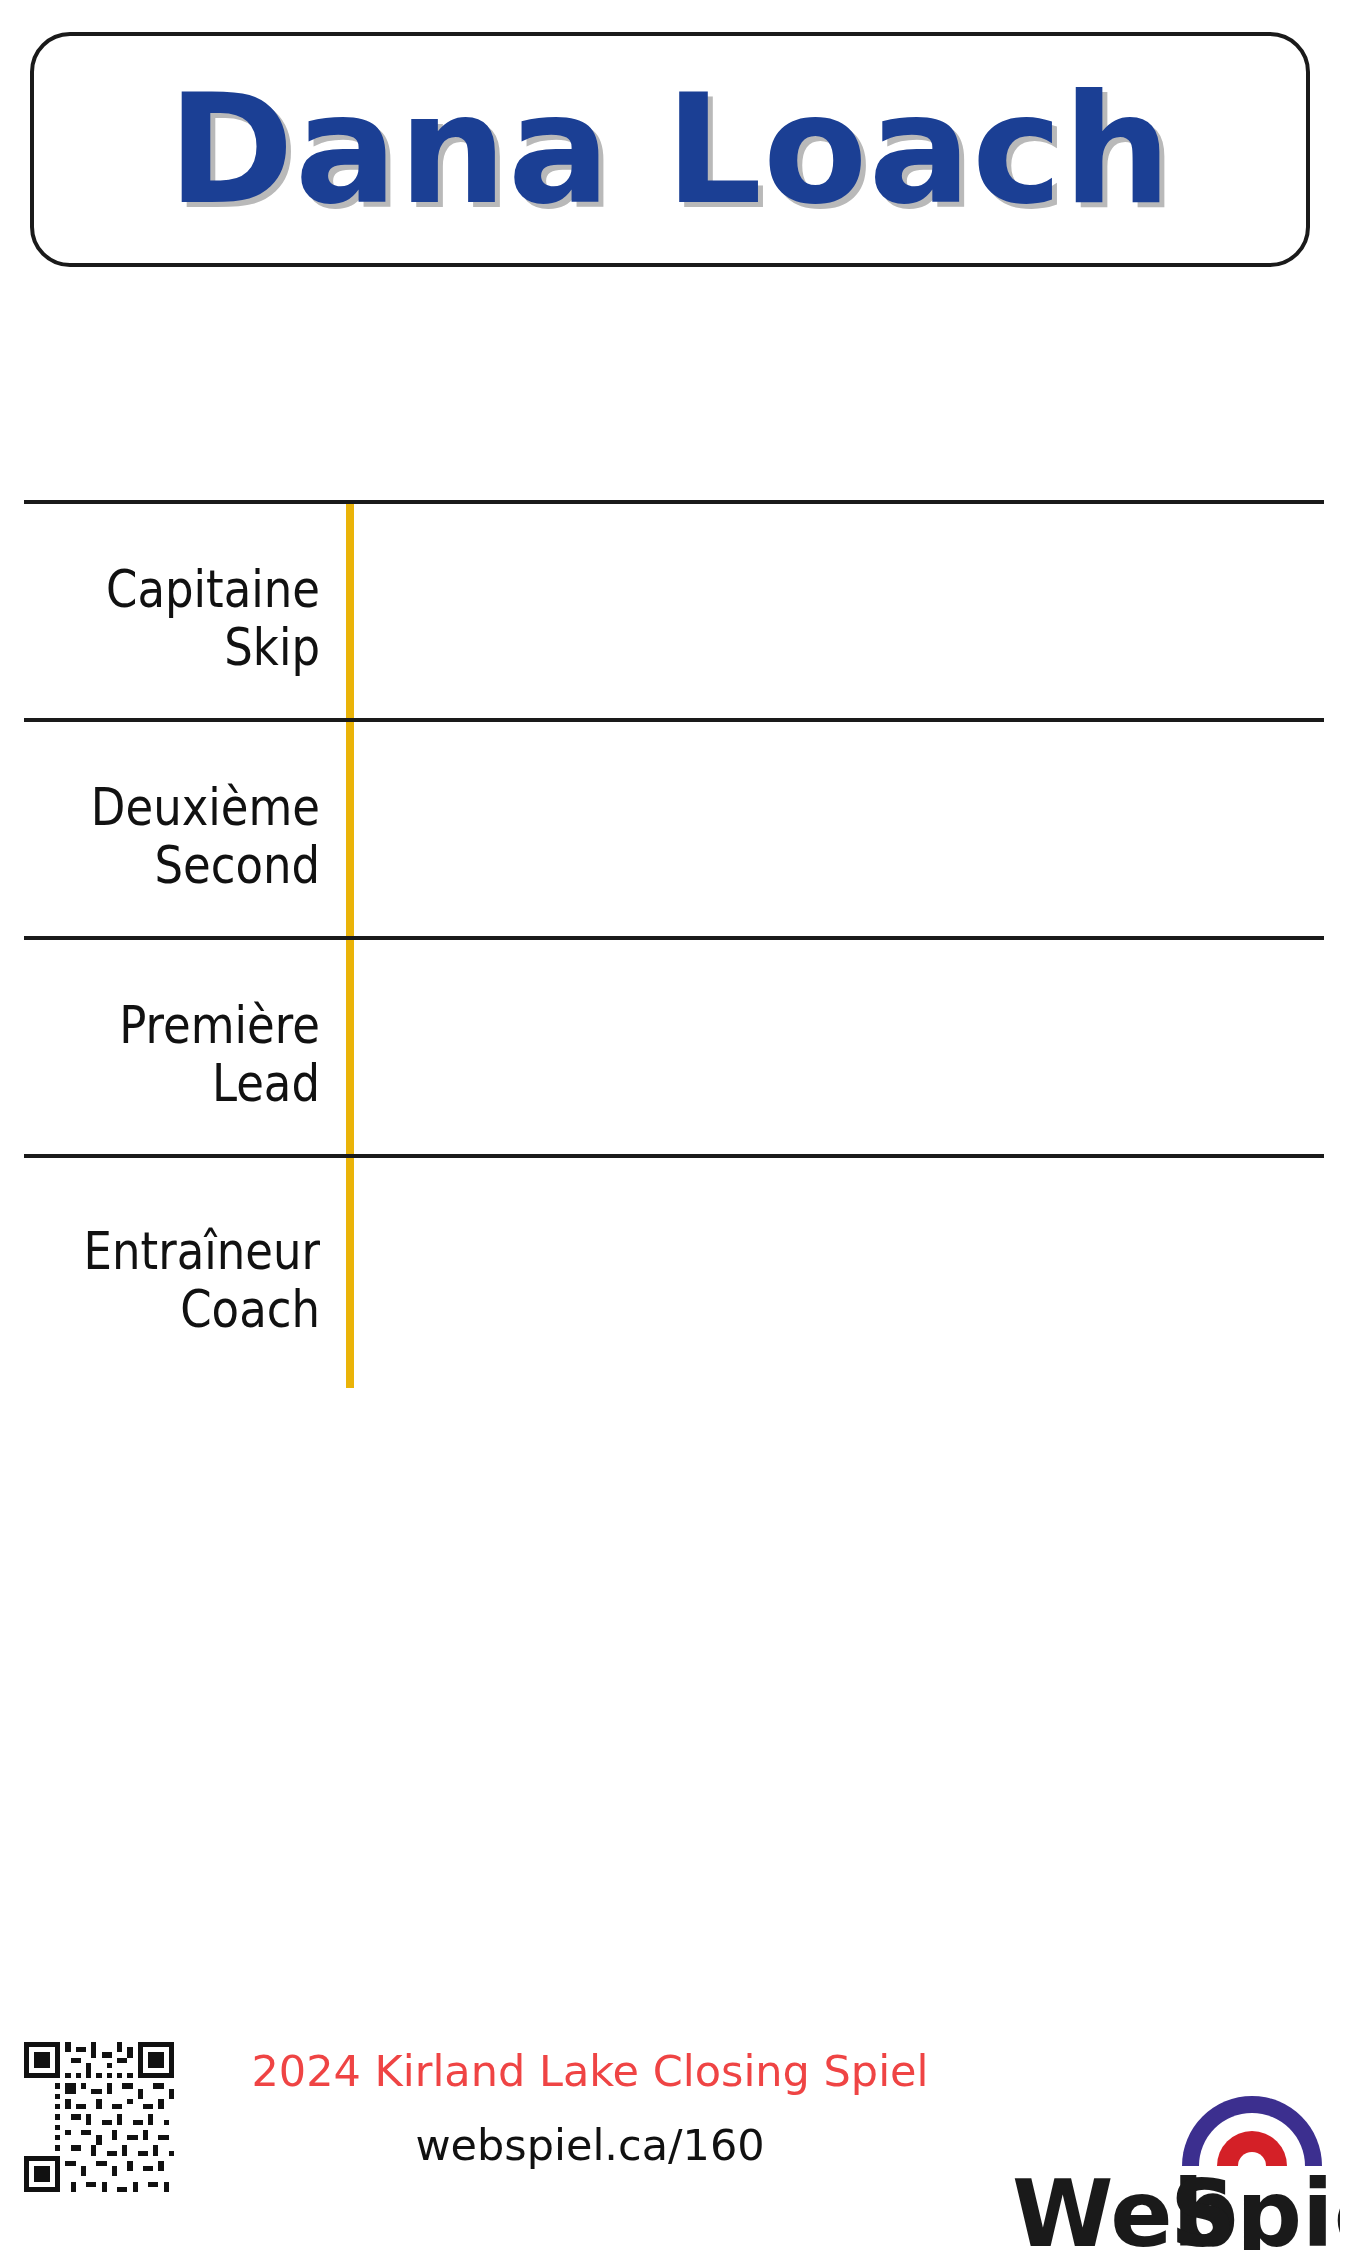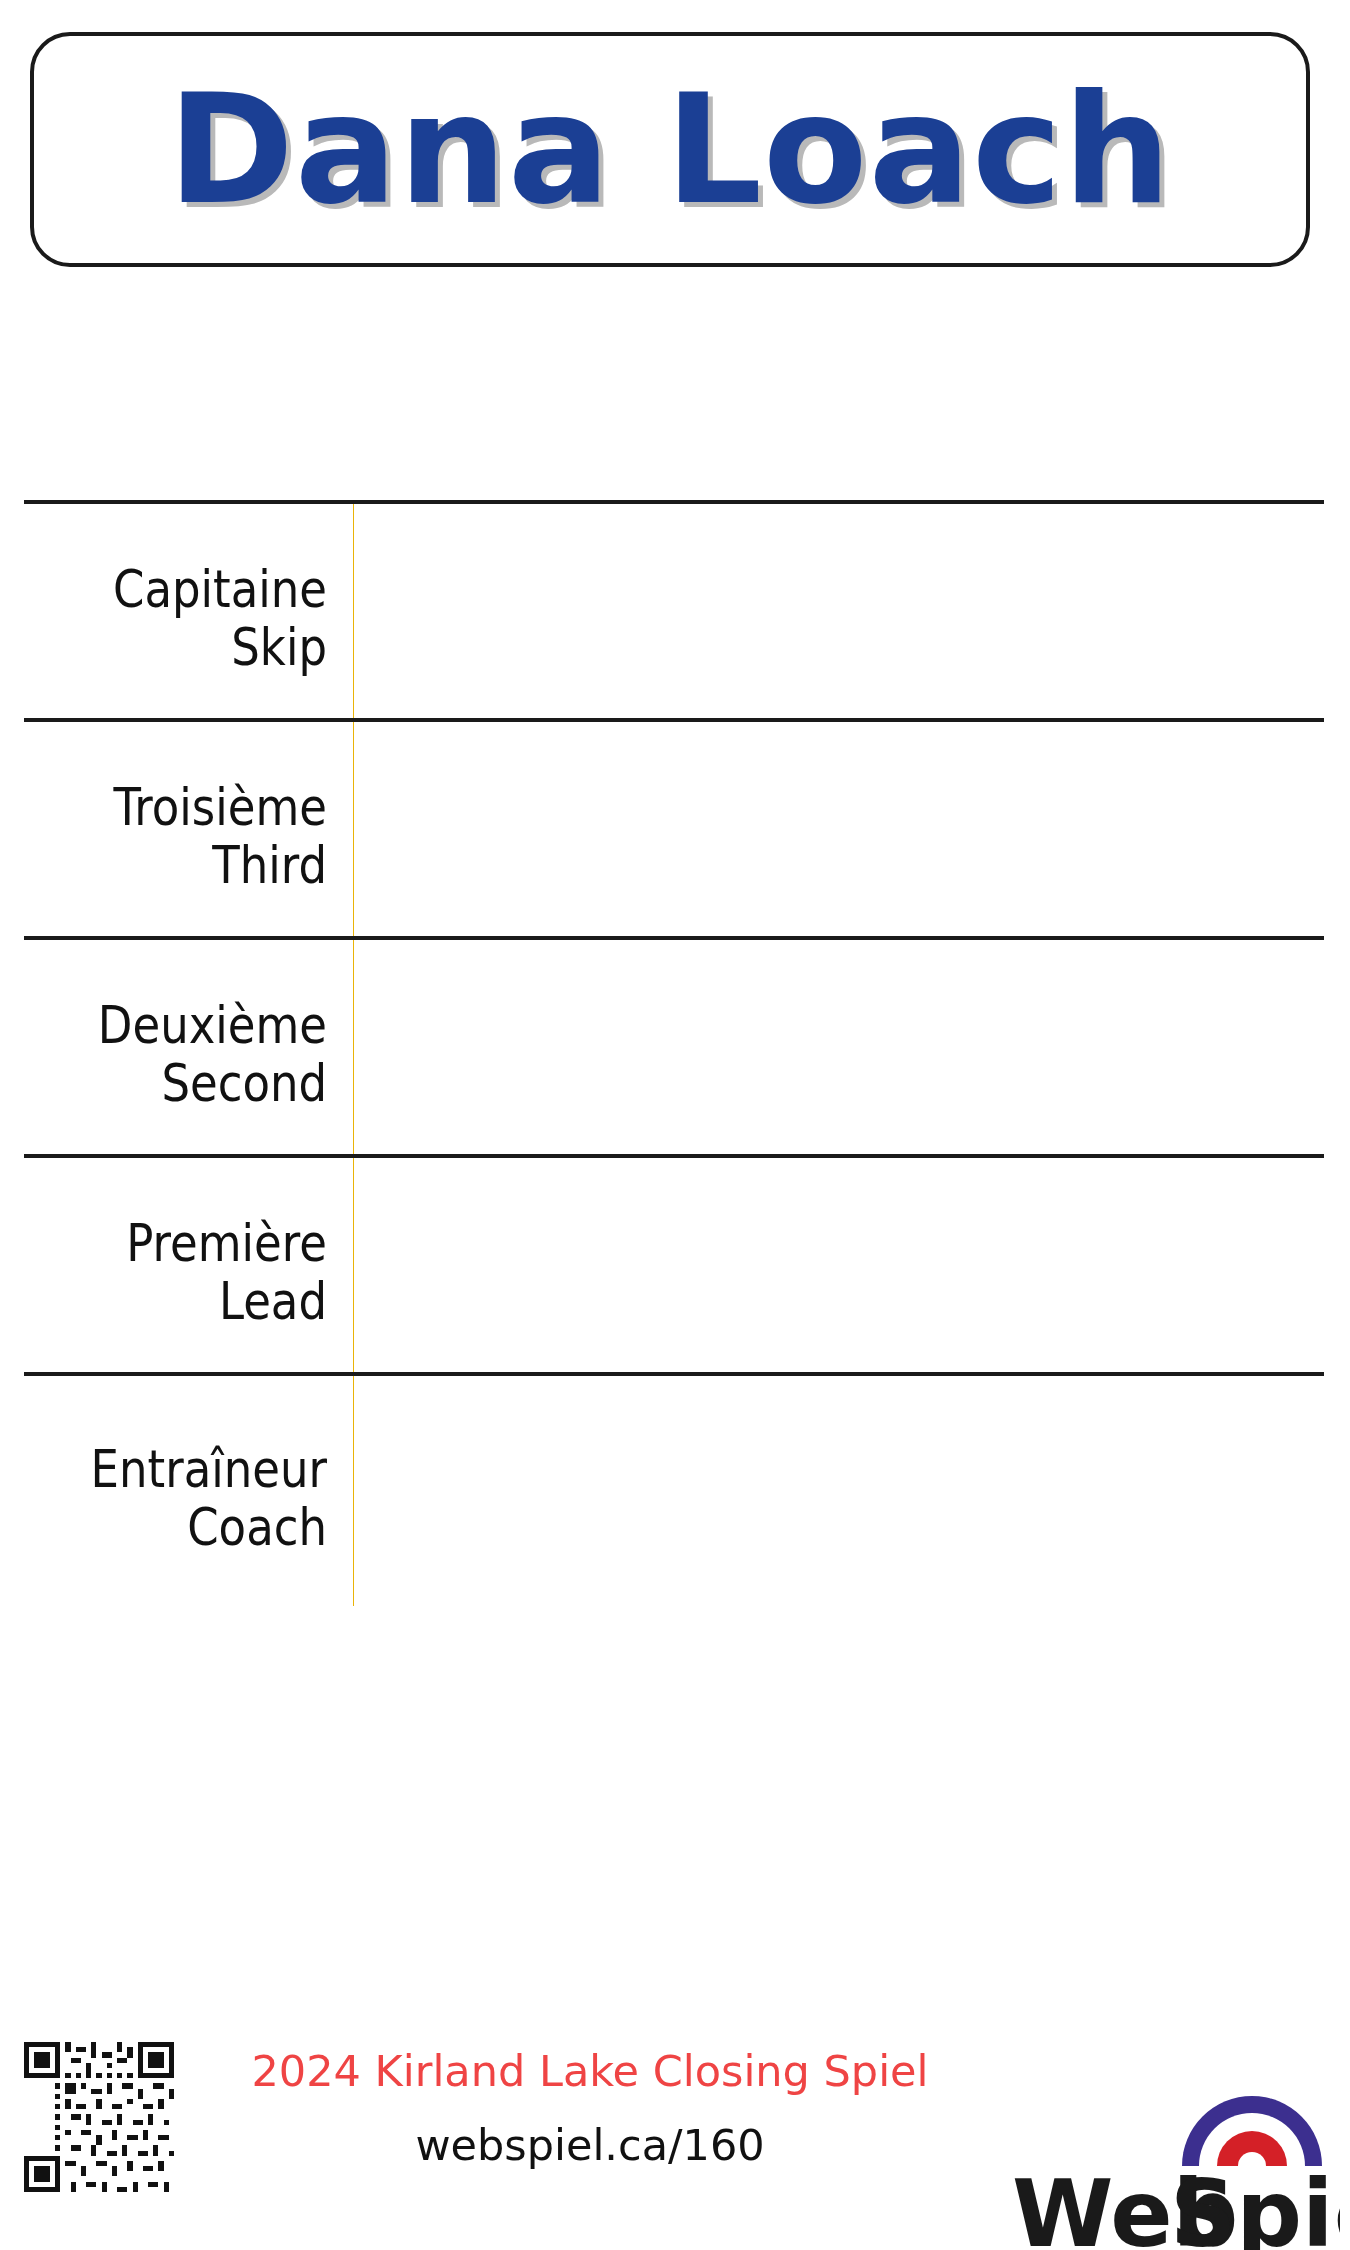--- a/index.html
+++ b/index.html
@@ -65,21 +65,21 @@
   }
   .roster-row.last {
     border-bottom: 0;
   }
   .roster-label {
     width: 330px;
     min-width: 330px;
     box-sizing: border-box;
     padding: 18px 26px 3px 10px;
     text-align: right;
-    border-right: 1px solid #eab308;
+    border-right: 8px solid #eab308;
     display: flex;
     flex-direction: column;
     justify-content: center;
     align-items: flex-end;
   }
   .roster-label .fr,
   .roster-label .en {
     font-family: "DejaVu Sans", sans-serif;
     font-size: 45px;
     font-weight: 400;
@@ -173,27 +173,20 @@
   <div class="roster">
 
     <div class="roster-row r-skip">
       <div class="roster-label">
         <span class="fr">Capitaine</span>
         <span class="en">Skip</span>
       </div>
       <div class="roster-value"></div>
     </div>
 
-    <div class="roster-row r-third">
-      <div class="roster-label">
-        <span class="fr">Troisième</span>
-        <span class="en">Third</span>
-      </div>
-      <div class="roster-value"></div>
-    </div>
 
     <div class="roster-row r-second">
       <div class="roster-label">
         <span class="fr">Deuxième</span>
         <span class="en">Second</span>
       </div>
       <div class="roster-value"></div>
     </div>
 
     <div class="roster-row r-lead">

